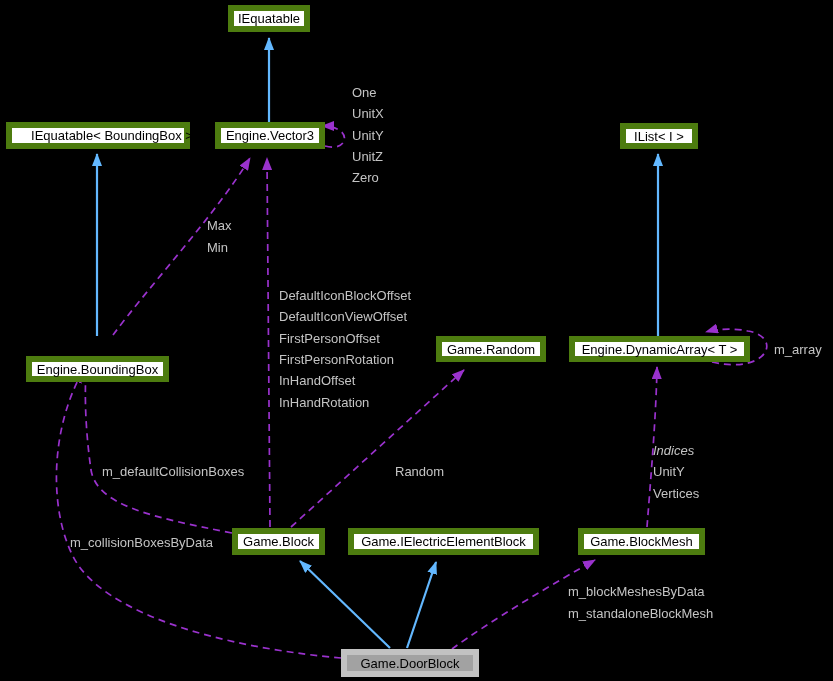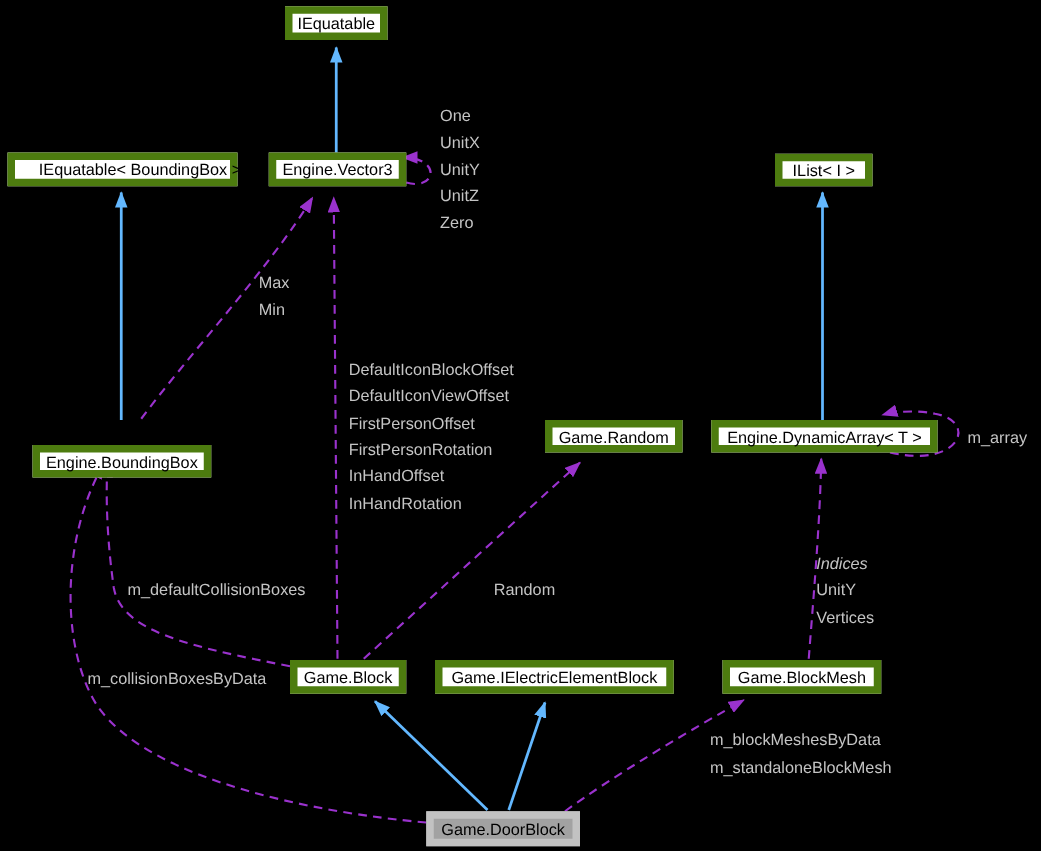--- a/index.html
+++ b/index.html
@@ -66,21 +66,21 @@
   <div class="node" style="left:436px;top:336px;width:110px;height:26px;">Game.Random</div>
 
   <div class="node" style="left:232px;top:528px;width:93px;height:27px;">Game.Block</div>
 
   <div class="node" style="left:569px;top:336px;width:181px;height:26px;">Engine.DynamicArray&lt; T &gt;</div>
 
   <div class="node" style="left:348px;top:528px;width:191px;height:27px;">Game.IElectricElementBlock</div>
 
   <div class="node" style="left:578px;top:528px;width:127px;height:27px;">Game.BlockMesh</div>
 
-  <div class="node highlight" style="left:341px;top:649px;width:123px;height:28px;">Game.DoorBlock</div>
+  <div class="node highlight" style="left:341px;top:649px;width:138px;height:28px;">Game.DoorBlock</div>
 
   <div class="elabel" style="left:352px;top:85px;">One</div>
   <div class="elabel" style="left:352px;top:106px;">UnitX</div>
   <div class="elabel" style="left:352px;top:128px;">UnitY</div>
   <div class="elabel" style="left:352px;top:149px;">UnitZ</div>
   <div class="elabel" style="left:352px;top:170px;">Zero</div>
 
   <div class="elabel" style="left:207px;top:218px;">Max</div>
   <div class="elabel" style="left:207px;top:240px;">Min</div>
 

